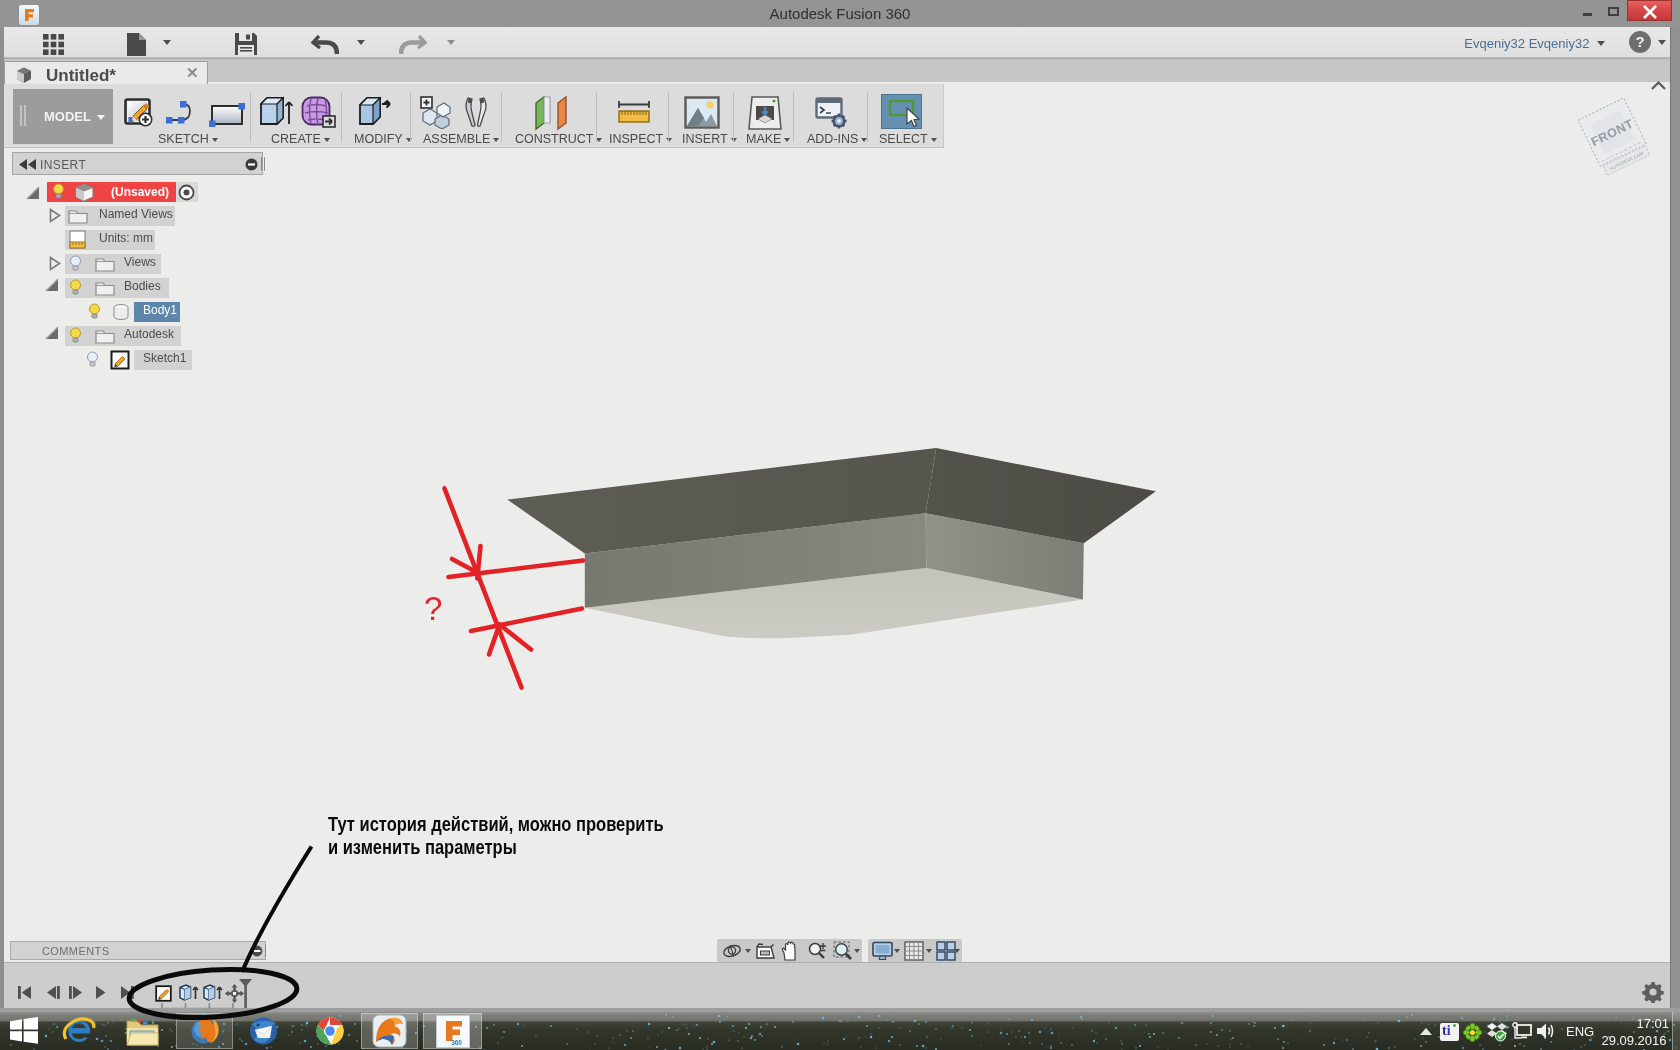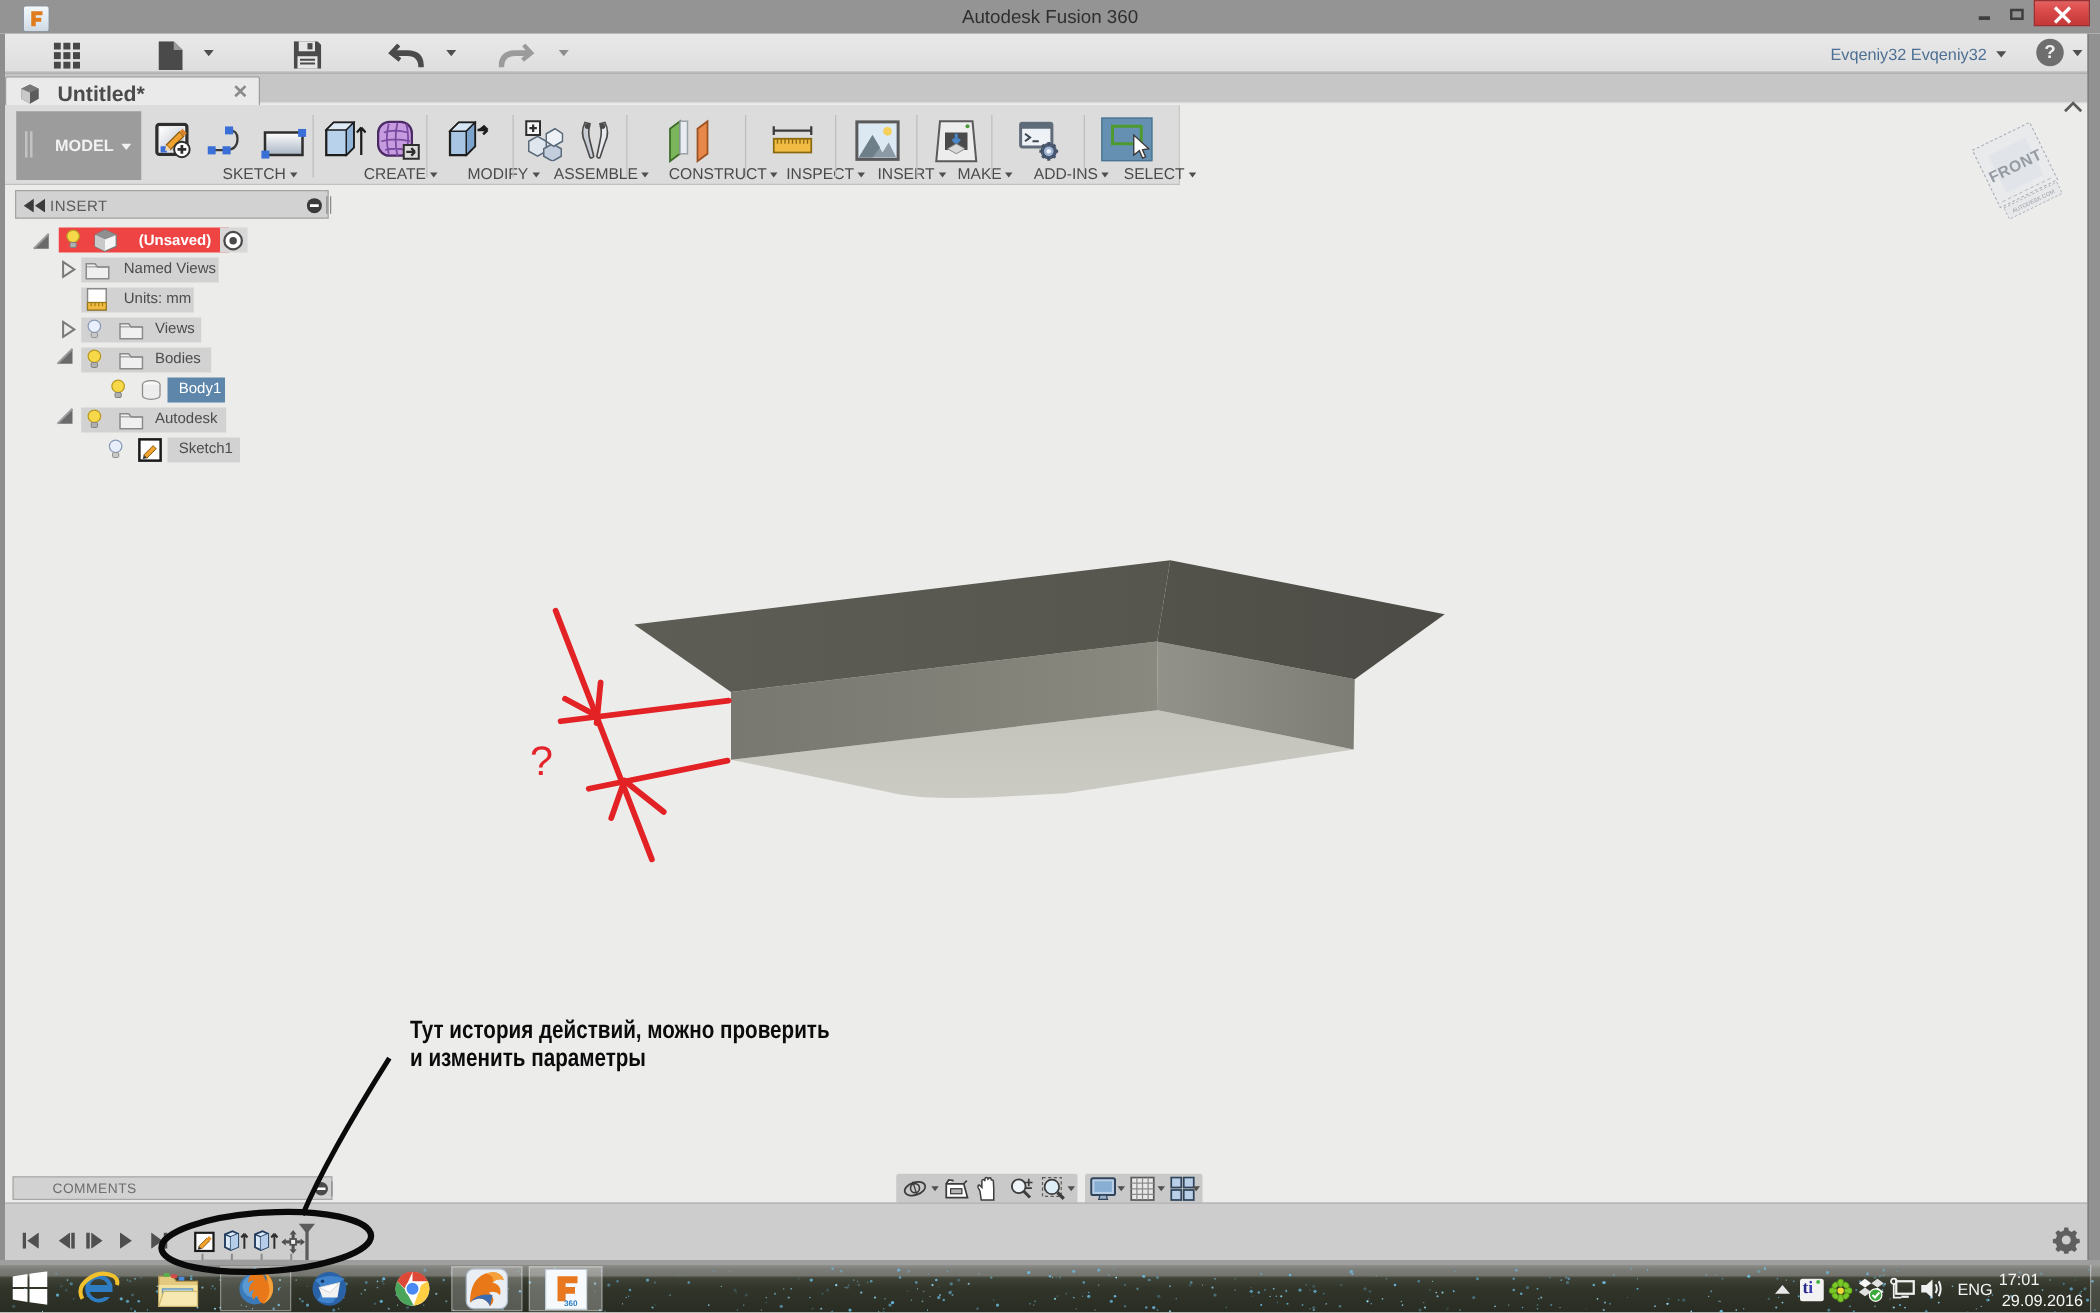--- a/index.html
+++ b/index.html
@@ -36,21 +36,21 @@
 
 
 #ribbon { position:absolute; left:4px; top:84px; width:940px; height:64px; background:#dcdcdc;
   border-bottom:1px solid #c0c0c0; border-right:1px solid #c8c8c8; z-index:5; }
 #model-btn { position:absolute; left:9px; top:5px; width:100px; height:55px; background:#9c9c9c;text-decoration:underline; }
 #model-btn .grip { position:absolute; left:7px; top:16px; width:2px; height:21px; background:#c2c2c2; }
 #model-btn .grip2 { left:11px; }
 #model-btn .mtxt { position:absolute; left:31px; top:20px; font-size:13px; font-weight:bold; color:#f2f2f2; }
 #model-btn .caret { border-top-color:#f2f2f2; position:absolute; left:84px; top:26px; }
 .rsep { position:absolute; top:8px; width:1px; height:50px; background:#bdbdbd; }
-.rlabel { position:absolute; top:48px; font-size:12.5px; color:#4a4a4a; white-space:nowrap;margin-left:20px; }
+.rlabel { position:absolute; top:48px; font-size:12.5px; color:#4a4a4a; white-space:nowrap; }
 .rlabel .caret { border-top-width:4px; border-left-width:3.5px; border-right-width:3.5px; margin-left:3px; vertical-align:1px; }
 .ricon { position:absolute; top:11px; }
 
 
 #canvas { position:absolute; left:4px; top:84px; width:1666px; height:878px; background:#ececeb; }
 
 
 #browser-hdr { position:absolute; left:8px; top:68px; width:251px; height:23px; background:#d2d2d2; border:1px solid #a5a5a5;
   font-size:12px; color:#5a5a5a; }
 #browser-hdr .bt { position:absolute; left:27px; top:5px; font-size:12px; letter-spacing:0.4px; }
@@ -1166,21 +1166,21 @@
     <rect x="5" y="3" width="14" height="10" fill="none" stroke="#f0f0f0" stroke-width="1.8"></rect>
     <rect x="9" y="14.5" width="6" height="1.8" fill="#f0f0f0"></rect>
     <circle cx="3" cy="3" r="2.2" fill="none" stroke="#f0f0f0" stroke-width="1.4"></circle>
     <path d="M3 5 L3 16 L9 16" stroke="#f0f0f0" stroke-width="1.4" fill="none"></path>
   </svg>
   <svg class="abs" style="left:1536px;top:10px" width="19" height="18" viewBox="0 0 19 18">
     <path d="M1 6 L5 6 L10 1.5 L10 16.5 L5 12 L1 12 Z" fill="#f0f0f0"></path>
     <path d="M12.5 5.5 Q14.5 9 12.5 12.5 M15 3 Q18 9 15 15" stroke="#f0f0f0" stroke-width="1.6" fill="none"></path>
   </svg>
   <div class="abs" style="left:1566px;top:12px;font-size:13px;color:#f5f5f5">ENG</div>
-  <div class="abs" style="left:1599px;top:4px;width:70px;text-align:left;font-size:13px;color:#f5f5f5">17:01</div>
+  <div class="abs" style="left:1599px;top:4px;width:70px;text-align:right;font-size:13px;color:#f5f5f5">17:01</div>
   <div class="abs" style="left:1599px;top:21px;width:70px;text-align:center;font-size:13px;color:#f5f5f5">29.09.2016</div>
   <div class="abs" style="left:1672px;top:0;width:8px;height:38px;background:rgba(255,255,255,0.12);border-left:1px solid rgba(255,255,255,0.4)"></div>
 </div>
 
 <div id="annot-text">Тут история действий, можно проверить<br>и изменить параметры</div>
 
 <svg id="annot-svg">
   <path d="M311.5 846.5 Q262 925 242 972" stroke="#0a0a0a" stroke-width="4" fill="none"></path>
   <ellipse cx="213" cy="993.5" rx="84" ry="23.5" fill="none" stroke="#0a0a0a" stroke-width="5" transform="rotate(-3.5 213 993.5)"></ellipse>
 </svg>

